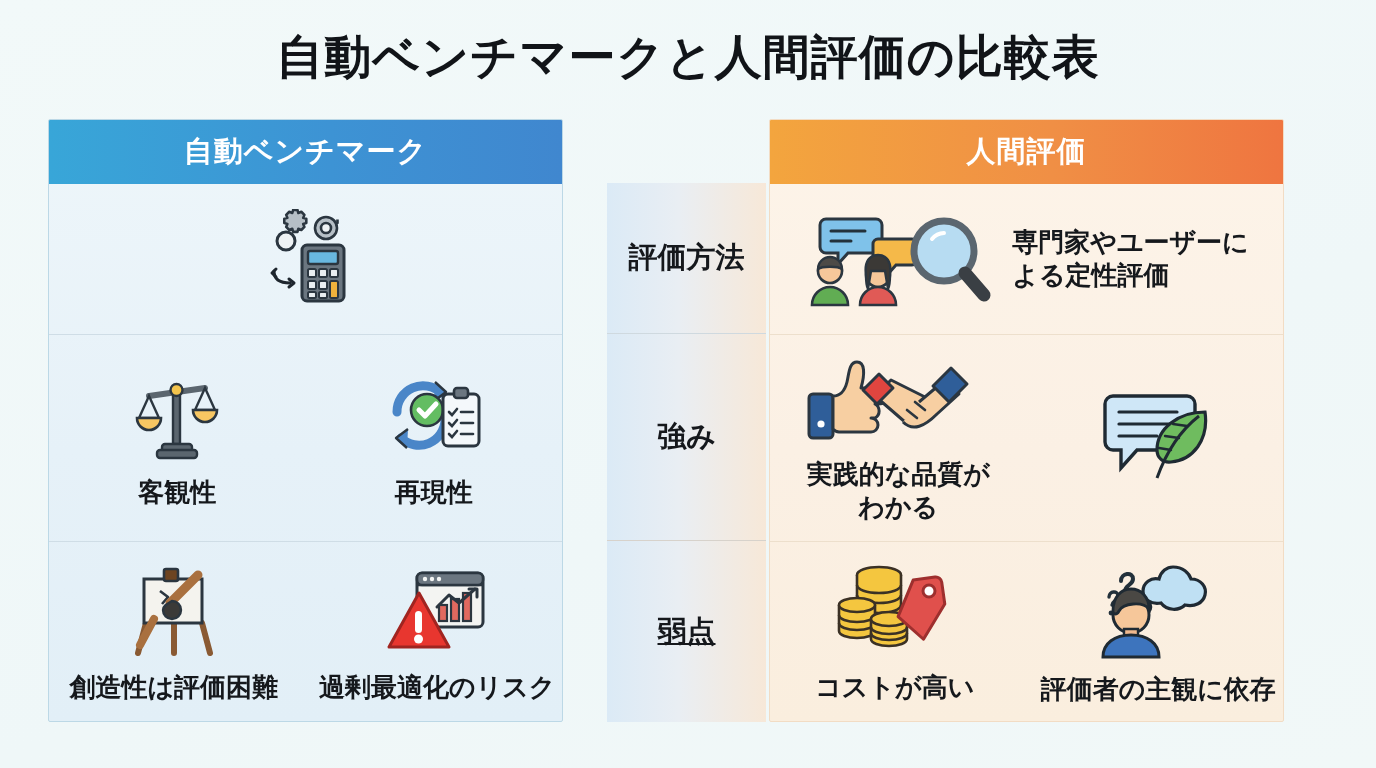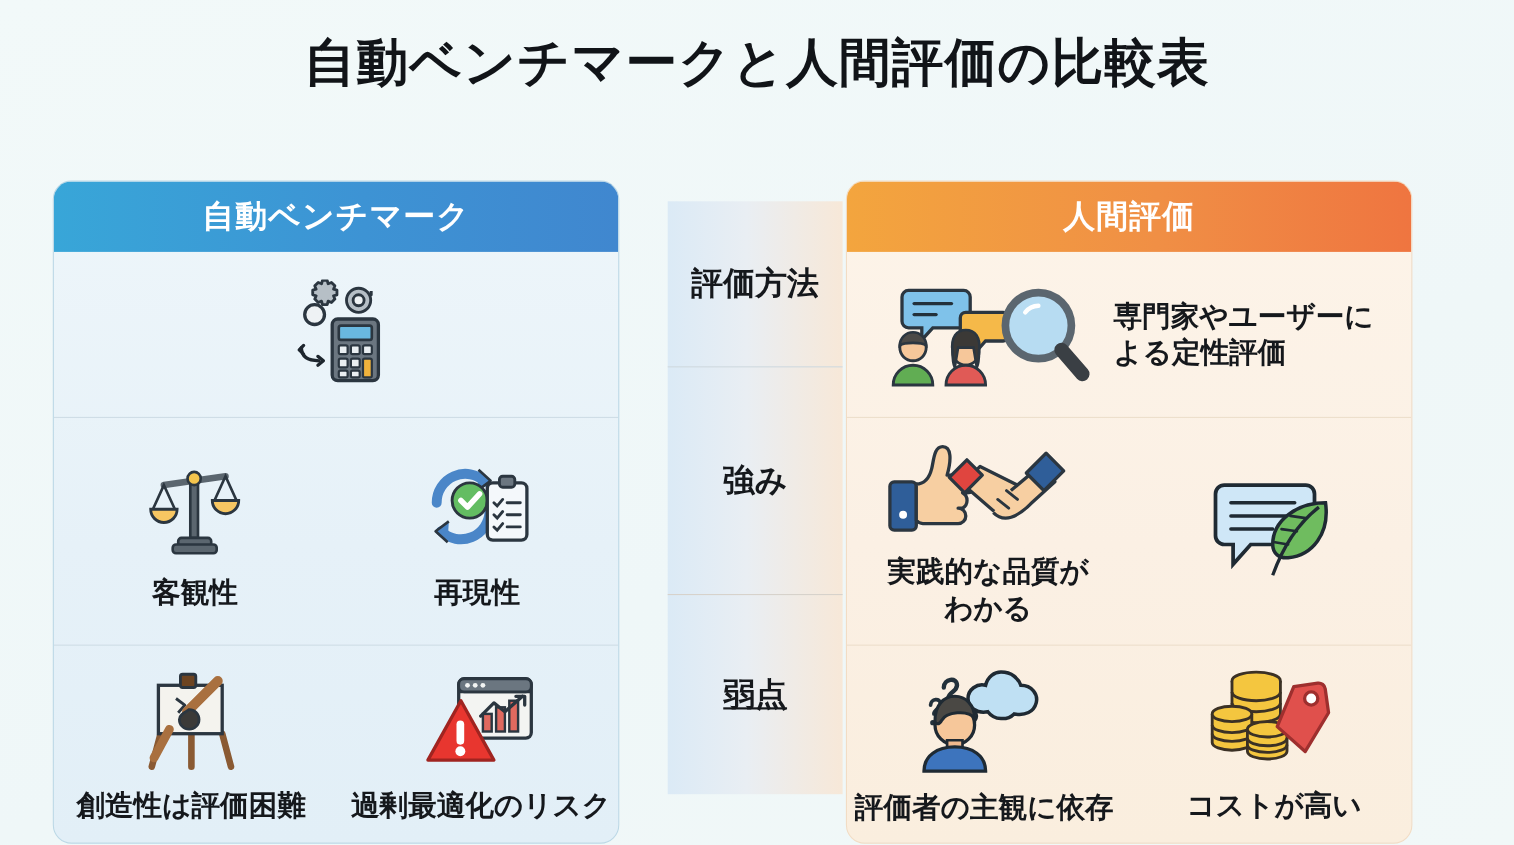--- a/index.html
+++ b/index.html
@@ -30,21 +30,21 @@
     display:flex; align-items:center; justify-content:center;
     color:#15181c; font-weight:bold; font-size:29px;
   }
   .center-cell.r1 { height:150px; }
   .center-cell.r2 { height:207px; border-top:1px solid #cfd9df; }
   .center-cell.r3 { height:182px; border-top:1px solid #d7d2cb;text-decoration:underline; }
 
   
   .panel {
     position:absolute; top:119px; width:515px; height:603px;
-    border-radius:17px; overflow:hidden;margin-top:45px;
+    border-radius:2px; overflow:hidden;
   }
   .panel.left  { left:48px;  border:1px solid #bcd8e6; background:linear-gradient(180deg,#eef6fa 0%,#e6f1f8 55%,#e2eff7 100%); }
   .panel.right { left:769px; border:1px solid #f2dcc4; background:linear-gradient(180deg,#fdf4e9 0%,#fbf0e4 55%,#faeede 100%); }
 
   .panel-header {
     height:64px; display:flex; align-items:center; justify-content:center;
     color:#ffffff; font-size:29px; font-weight:bold; letter-spacing:1px;
   }
   .panel.left  .panel-header { background:linear-gradient(90deg,#38a6d8 0%,#3d93d4 55%,#4087cf 100%); }
   .panel.right .panel-header { background:linear-gradient(90deg,#f3a53e 0%,#f08f45 55%,#ef7540 100%); }
@@ -278,69 +278,69 @@
                   <path d="M70 62l-12-2"></path>
               </g>
             </svg>
           </span>
         </div>
       </div>
 
       <div class="row r3">
         <div class="item-v">
           <span class="ico">
+            <svg width="120" height="96" viewBox="0 0 120 96">
+              <g stroke="#3b3125" stroke-width="2.6" fill="#f4c63f">
+                <ellipse cx="44" cy="14" rx="22" ry="8"></ellipse>
+                <path d="M22 14v46a22 8 0 0 0 44 0V14" fill="#f4c63f"></path>
+                <g fill="none">
+                    <path d="M22 24a22 8 0 0 0 44 0"></path>
+                    <path d="M22 34a22 8 0 0 0 44 0"></path>
+                    <path d="M22 44a22 8 0 0 0 44 0"></path>
+                    <path d="M22 54a22 8 0 0 0 44 0"></path>
+                  </g>
+              </g>
+              <g stroke="#3b3125" stroke-width="2.6" fill="#f4c63f">
+                <path d="M4 44v26a18 7 0 0 0 36 0V44"></path>
+                <ellipse cx="22" cy="44" rx="18" ry="7"></ellipse>
+                <g fill="none">
+                    <path d="M4 54a18 7 0 0 0 36 0"></path>
+                    <path d="M4 62a18 7 0 0 0 36 0"></path>
+                  </g>
+              </g>
+              <g stroke="#3b3125" stroke-width="2.6" fill="#f4c63f">
+                <path d="M36 58v20a18 7 0 0 0 36 0V58"></path>
+                <ellipse cx="54" cy="58" rx="18" ry="7"></ellipse>
+                <g fill="none">
+                    <path d="M36 66a18 7 0 0 0 36 0"></path>
+                    <path d="M36 72a18 7 0 0 0 36 0"></path>
+                  </g>
+              </g>
+              <path d="M82 18h22a6 6 0 0 1 6 6v22L84 78 62 52z" fill="#e0504c" stroke="#9e2f2e" stroke-width="3" stroke-linejoin="round" transform="rotate(-8 88 46)"></path>
+              <circle cx="94" cy="30" r="6" fill="#ffffff" stroke="#9e2f2e" stroke-width="3"></circle>
+            </svg>
+          </span>
+          <span class="label">コストが高い</span>
+        </div>
+        <div class="item-v">
+          <span class="ico">
             <svg width="130" height="100" viewBox="0 0 130 100">
               <path d="M28 22c0-8 12-10 12-2 0 6-8 6-8 12" fill="none" stroke="#23313b" stroke-width="4" stroke-linecap="round"></path>
               <circle cx="31" cy="44" r="3" fill="#23313b"></circle>
               <path d="M16 38c0-6 9-7 9-1 0 4-6 5-6 9" fill="none" stroke="#23313b" stroke-width="3.4" stroke-linecap="round"></path>
               <circle cx="18" cy="54" r="2.4" fill="#23313b"></circle>
               <path d="M80 8c10 0 16 6 18 12 10 0 16 8 14 16s-10 12-20 10c-6 6-18 6-24-2-10 2-18-4-18-12s8-14 16-12c2-8 8-12 14-12z" fill="#bfe0f3" stroke="#1f2a33" stroke-width="3.2"></path>
               <circle cx="52" cy="48" r="6" fill="#bfe0f3" stroke="#1f2a33" stroke-width="2.6"></circle>
               <circle cx="44" cy="58" r="3.6" fill="#bfe0f3" stroke="#1f2a33" stroke-width="2.4"></circle>
               <circle cx="38" cy="56" r="18" fill="#f6c79a" stroke="#1f2a33" stroke-width="3"></circle>
               <path d="M20 52c0-14 8-22 18-22s18 8 18 20c-6-8-26-6-30 2-2 4-6 4-6 0z" fill="#4a4844" stroke="#1f2a33" stroke-width="2.8"></path>
               <path d="M31 70h14v8H31z" fill="#f0b88d" stroke="#1f2a33" stroke-width="2.4"></path>
               <path d="M10 98c0-14 12-22 28-22s28 8 28 22z" fill="#3d74bd" stroke="#1f2a33" stroke-width="3"></path>
             </svg>
           </span>
           <span class="label">評価者の主観に依存</span>
         </div>
-        <div class="item-v">
-          <span class="ico">
-            <svg width="120" height="96" viewBox="0 0 120 96">
-              <g stroke="#3b3125" stroke-width="2.6" fill="#f4c63f">
-                <ellipse cx="44" cy="14" rx="22" ry="8"></ellipse>
-                <path d="M22 14v46a22 8 0 0 0 44 0V14" fill="#f4c63f"></path>
-                <g fill="none">
-                    <path d="M22 24a22 8 0 0 0 44 0"></path>
-                    <path d="M22 34a22 8 0 0 0 44 0"></path>
-                    <path d="M22 44a22 8 0 0 0 44 0"></path>
-                    <path d="M22 54a22 8 0 0 0 44 0"></path>
-                  </g>
-              </g>
-              <g stroke="#3b3125" stroke-width="2.6" fill="#f4c63f">
-                <path d="M4 44v26a18 7 0 0 0 36 0V44"></path>
-                <ellipse cx="22" cy="44" rx="18" ry="7"></ellipse>
-                <g fill="none">
-                    <path d="M4 54a18 7 0 0 0 36 0"></path>
-                    <path d="M4 62a18 7 0 0 0 36 0"></path>
-                  </g>
-              </g>
-              <g stroke="#3b3125" stroke-width="2.6" fill="#f4c63f">
-                <path d="M36 58v20a18 7 0 0 0 36 0V58"></path>
-                <ellipse cx="54" cy="58" rx="18" ry="7"></ellipse>
-                <g fill="none">
-                    <path d="M36 66a18 7 0 0 0 36 0"></path>
-                    <path d="M36 72a18 7 0 0 0 36 0"></path>
-                  </g>
-              </g>
-              <path d="M82 18h22a6 6 0 0 1 6 6v22L84 78 62 52z" fill="#e0504c" stroke="#9e2f2e" stroke-width="3" stroke-linejoin="round" transform="rotate(-8 88 46)"></path>
-              <circle cx="94" cy="30" r="6" fill="#ffffff" stroke="#9e2f2e" stroke-width="3"></circle>
-            </svg>
-          </span>
-          <span class="label">コストが高い</span>
-        </div>
       </div>
 
     </div>
   </div>
 
 </div>
 
 </body></html>

